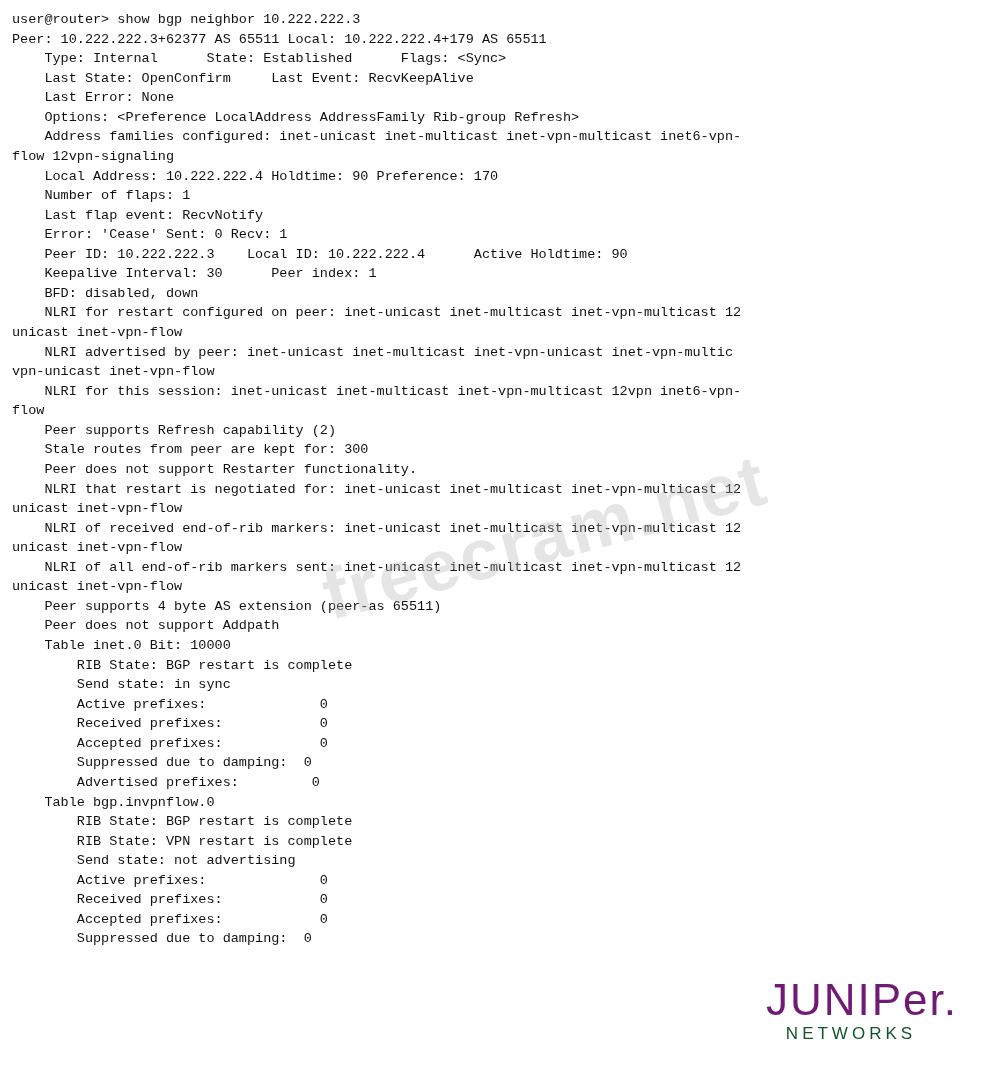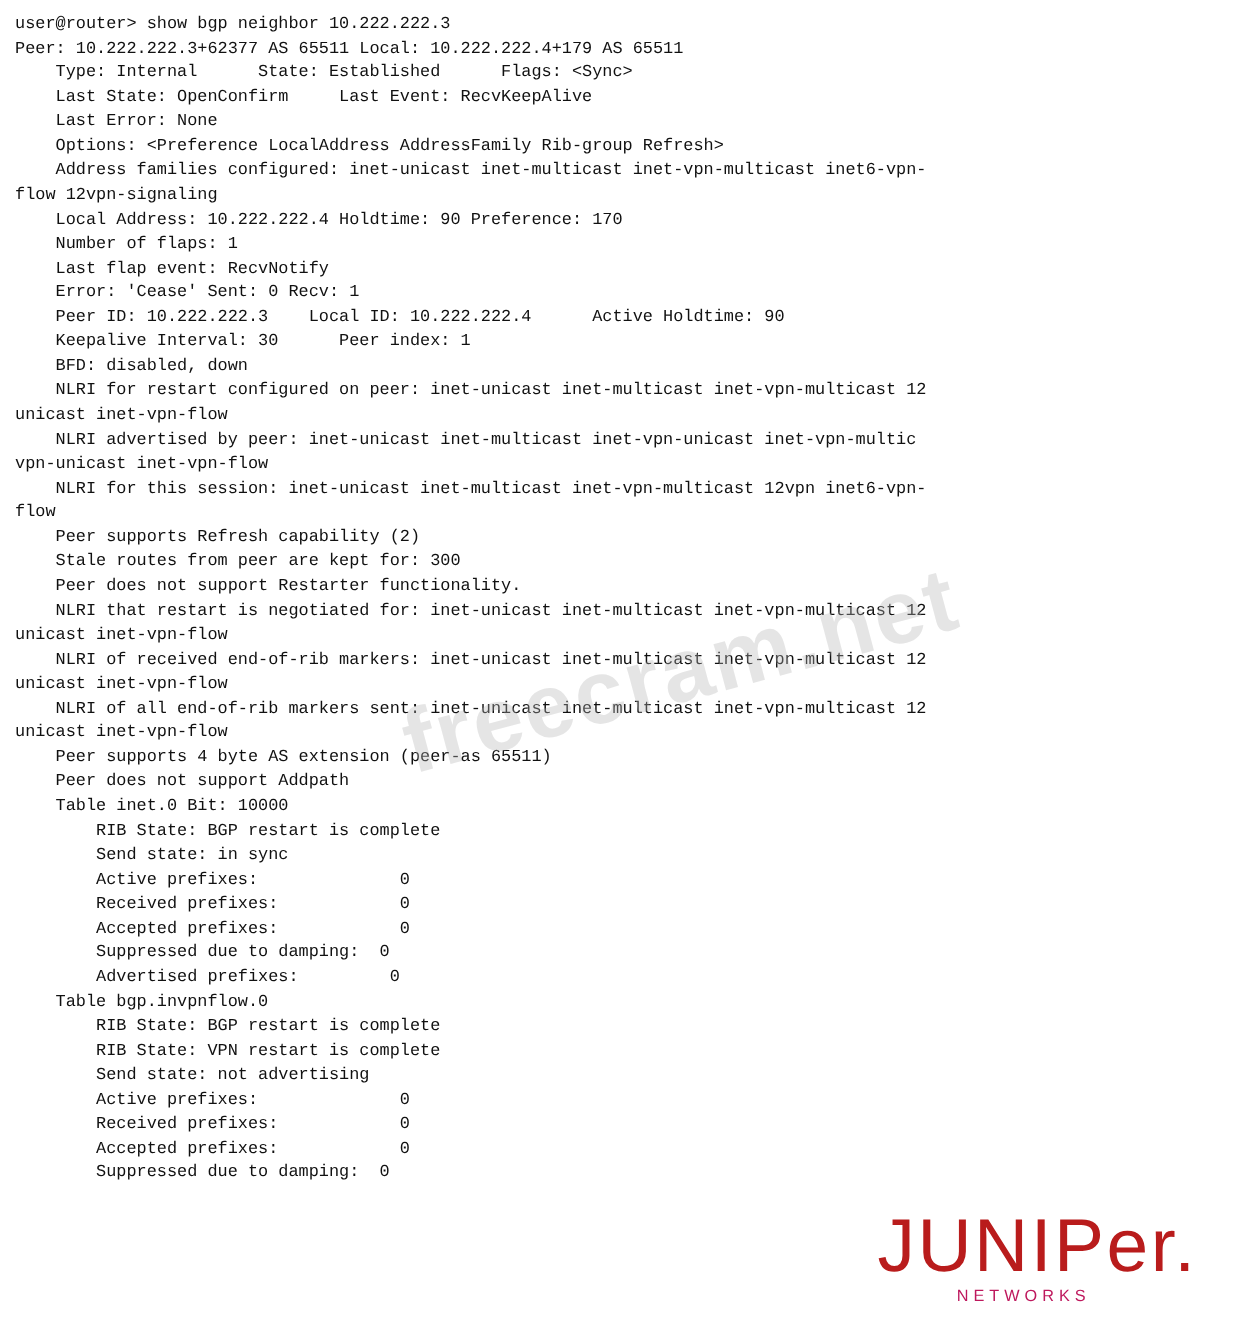--- a/index.html
+++ b/index.html
@@ -37,31 +37,31 @@
     .juniper-logo {
       position: absolute;
       bottom: 30px;
       right: 40px;
       display: flex;
       flex-direction: column;
       align-items: center;
     }
     .juniper-name {
       font-family: Arial, sans-serif;
-      font-size: 60px;
+      font-size: 44px;
       font-weight: 300;
-      color: #b91c1c;
+      color: #701a75;
       letter-spacing: 2px;
       line-height: 1;
       margin-left: 22px;
     }
     .juniper-networks {
       font-family: Arial, sans-serif;
-      font-size: 13px;
-      color: #be185d;
+      font-size: 17px;
+      color: #14532d;
       letter-spacing: 4px;
       text-align: center;
       margin-top: 2px;
     }
     .terminal-content {
       position: relative;
       z-index: 1;
     }
   </style>
 </head>

